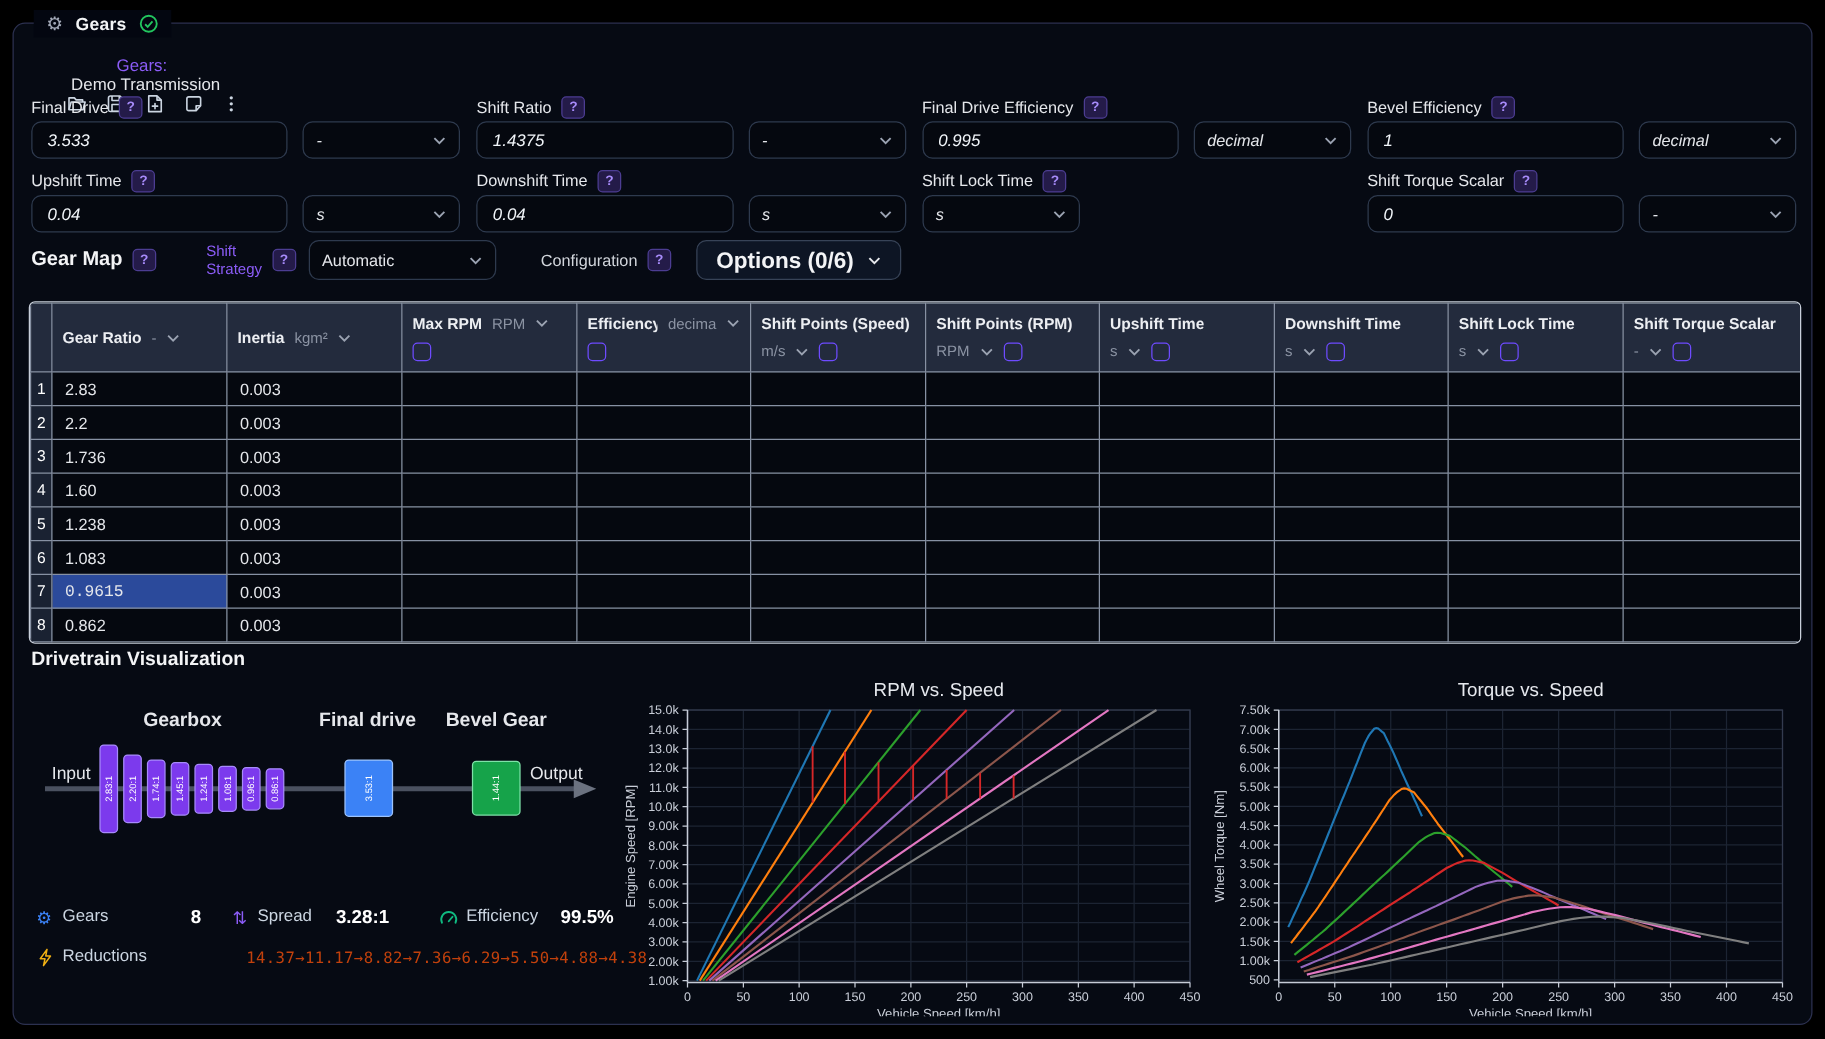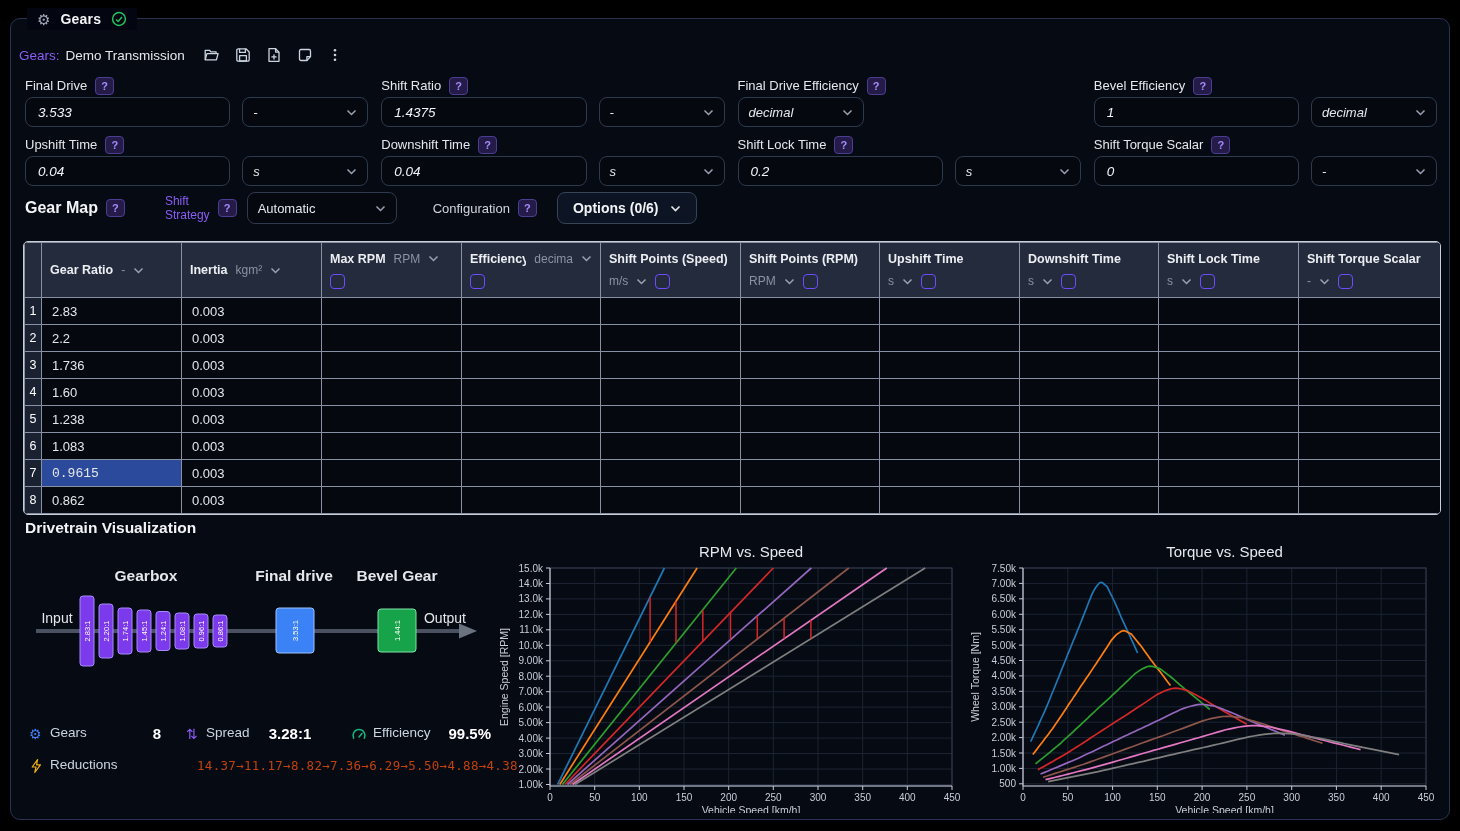--- a/index.html
+++ b/index.html
@@ -6,21 +6,21 @@
   body{width:1460px;height:831px;position:relative;overflow:hidden;
        font-family:"Liberation Sans",sans-serif;-webkit-font-smoothing:antialiased;}
   .frame{position:absolute;left:10px;top:18px;width:1438px;height:800px;
          border:1px solid #2c3150;border-radius:10px;background:#060a13;}
   
   .legend{position:absolute;top:-11px;left:16px;display:flex;align-items:center;gap:10px;
           background:#030610;padding:0 10px;height:22px;}
   .legend .gear-glyph{color:#a3a9b8;font-size:15px;line-height:1;}
   .legend .ptitle{color:#f3f4f6;font-size:14px;font-weight:700;letter-spacing:.2px;}
   
-  .toolbar{position:absolute;left:8px;top:26px;display:flex;align-items:center;height:20px;}
+  .toolbar{position:absolute;left:24px;top:26px;display:flex;align-items:center;height:20px;flex-direction:column;}
   .ctx{color:#8b5cf6;font-size:13.5px;}
   .docname{color:#e5e7eb;font-size:13.5px;margin-left:6px;}
   .ticons{display:flex;align-items:center;gap:15px;margin-left:18px;}
   .ticons svg{display:block;cursor:pointer;}
   
   .fields{position:absolute;left:14px;top:58px;width:1412px;display:grid;
           grid-template-columns:repeat(4,1fr);column-gap:13px;row-gap:9px;}
   .flabel{display:flex;align-items:center;gap:8px;height:17px;margin-bottom:3px;
           font-size:13px;color:#e5e7eb;}
   .qbadge{width:17px;height:16px;border-radius:4px;background:#241b49;border:1px solid #4c3d92;
@@ -34,21 +34,21 @@
           font-size:13px;color:#e5e7eb;cursor:pointer;flex:0 0 auto;}
   
   .gearmap-bar{position:absolute;left:14px;top:172px;height:34px;display:flex;align-items:center;}
   .h-section{font-size:16px;font-weight:700;color:#f3f4f6;}
   .gm-badge{margin-left:8px;}
   .shift-label{font-size:12px;color:#8b5cf6;line-height:1.2;margin-left:40px;}
   .gm-gap{margin-left:8px;}
   .strategy-select{width:128px;margin-left:10px;height:30px;}
   .cfg-label{font-size:13px;color:#d1d5db;margin-left:36px;}
   .options-btn{height:32px;padding:0 15px;margin-left:20px;border:1px solid #3a4burned;border:1px solid #374357;
-          border-radius:8px;background:#0d1524;font-size:14px;font-weight:700;color:#f3f4f6;
+          border-radius:8px;background:#0d1524;font-size:18px;font-weight:700;color:#f3f4f6;
           display:flex;gap:11px;align-items:center;cursor:pointer;}
   
   .tablewrap{position:absolute;left:12px;top:222px;width:1416px;border:1px solid #c8cfda;
           border-radius:5px;overflow:hidden;background:#05080f;}
   table{width:100%;border-collapse:collapse;table-layout:fixed;}
   th,td{border:1px solid #8791a3;}
   thead th{background:#232b3d;height:46px;padding:4px 8px;vertical-align:middle;text-align:left;}
   th .h1{display:flex;align-items:center;gap:8px;}
   th .h2{display:flex;align-items:center;gap:8px;margin-top:8px;height:15px;}
   th .t{font-size:12.5px;font-weight:700;color:#eceef2;white-space:nowrap;overflow:hidden;}
@@ -151,20 +151,21 @@
             </svg>
           </div>
     </div>
   </div>
   <div class="field">
     <div class="flabel">
       <span>Final Drive Efficiency</span>
       <span class="qbadge">?</span>
     </div>
     <div class="control">
+      <div class="tinput">0.995</div>
       <div class="tselect">
             <span>decimal</span>
             <svg class="chev" width="11" height="7" viewBox="0 0 11 7">
               <polyline points="1.5,1.5 5.5,5.5 9.5,1.5" fill="none" stroke="#9aa2b1" stroke-width="1.5"></polyline>
             </svg>
           </div>
     </div>
   </div>
   <div class="field">
     <div class="flabel">
@@ -210,21 +211,20 @@
             </svg>
           </div>
     </div>
   </div>
   <div class="field">
     <div class="flabel">
       <span>Shift Lock Time</span>
       <span class="qbadge">?</span>
     </div>
     <div class="control">
-      <div class="tinput">0.2</div>
       <div class="tselect">
             <span>s</span>
             <svg class="chev" width="11" height="7" viewBox="0 0 11 7">
               <polyline points="1.5,1.5 5.5,5.5 9.5,1.5" fill="none" stroke="#9aa2b1" stroke-width="1.5"></polyline>
             </svg>
           </div>
     </div>
   </div>
   <div class="field">
     <div class="flabel">

